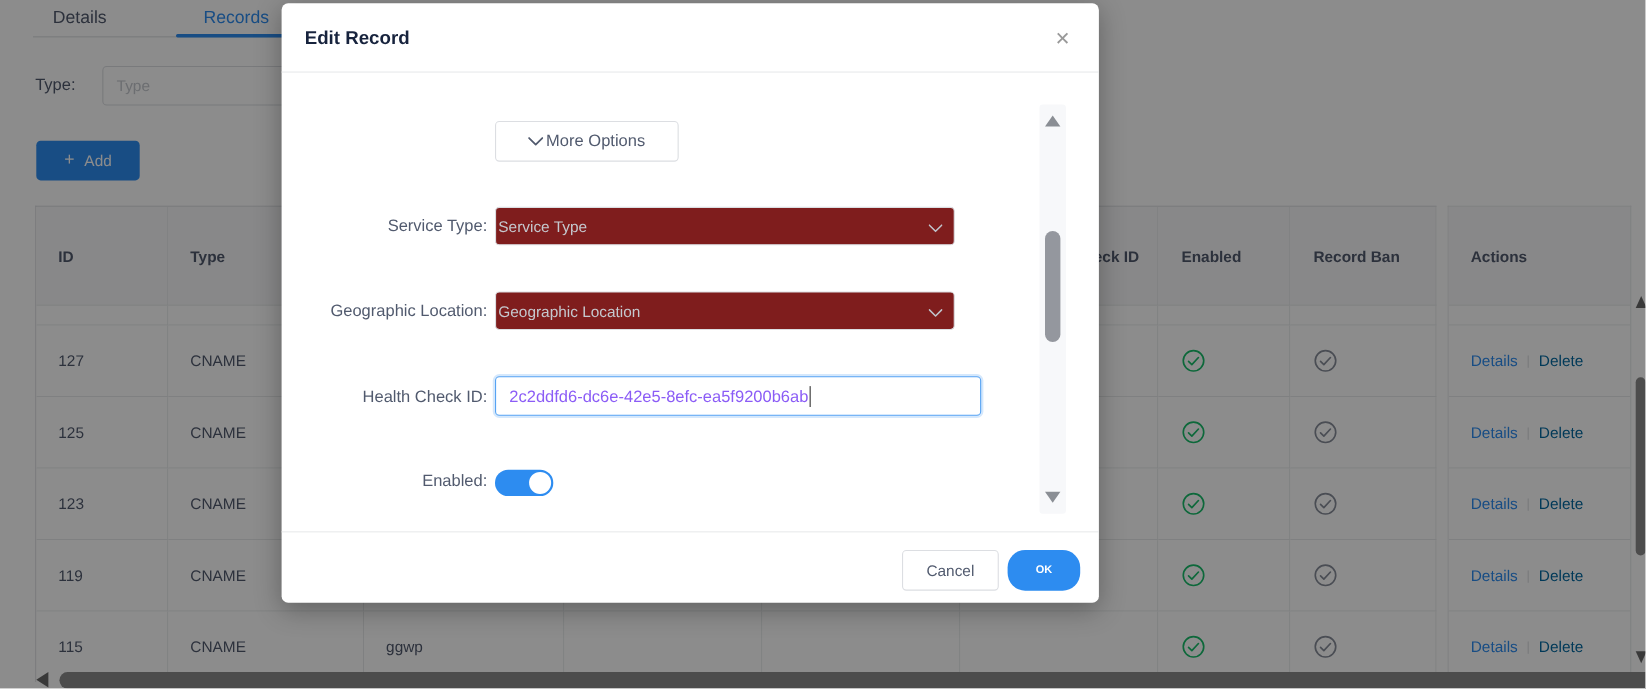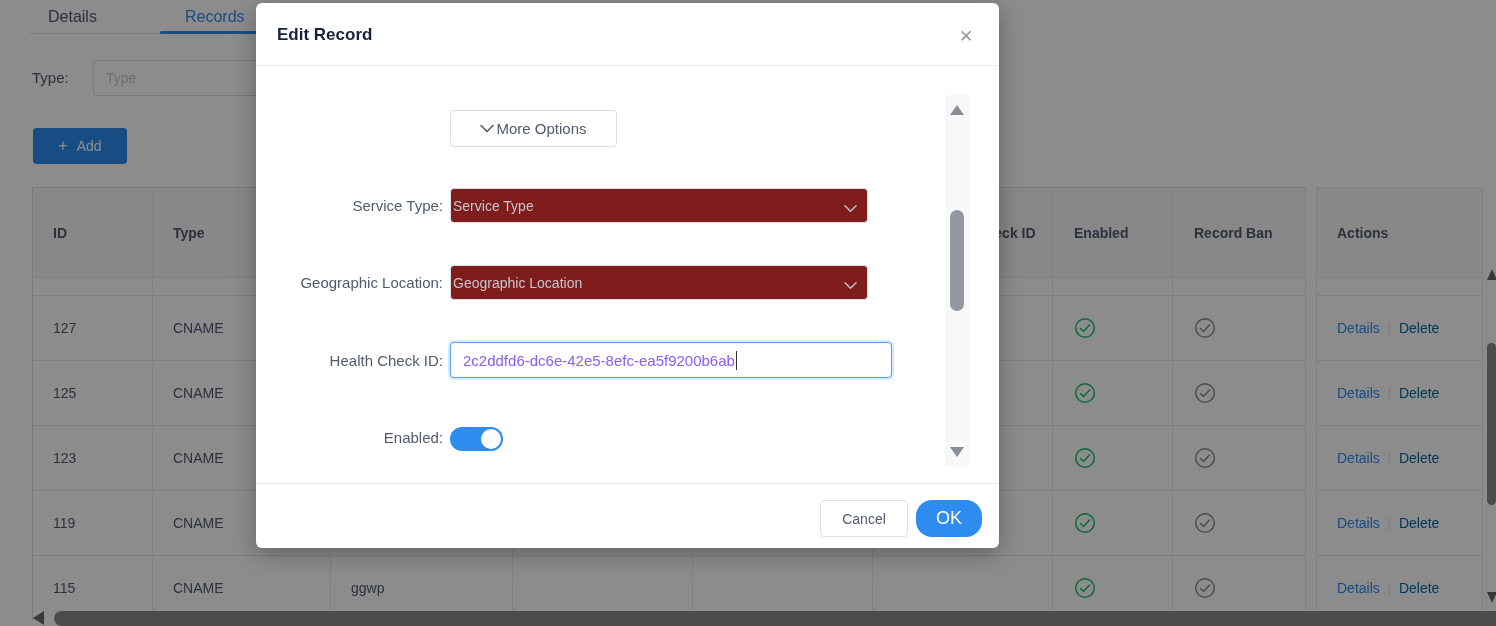--- a/index.html
+++ b/index.html
@@ -120,22 +120,22 @@
                    border-left:7px solid transparent; border-right:7px solid transparent;
                    border-top:10px solid #8a8e94; }
   #m-scroll-thumb { position:absolute; left:5px; top:115px; width:14px; height:101px;
                     background:#94979e; border-radius:7px; cursor:pointer; }
 
   #m-footer-line { position:absolute; left:0; right:0; top:480px; height:1px; background:#e8eaec; }
   #btn-cancel { position:absolute; left:564px; top:497px; width:88px; height:37px; background:#fff;
                 border:1px solid #dcdee2; border-radius:4px; font-size:14px; color:#515a6e;
                 display:flex; align-items:center; justify-content:center; cursor:pointer; }
   #btn-ok { position:absolute; left:660px; top:497px; width:66px; height:37px; background:#2d8cf0;
-            border:none; border-radius:16px; font-size:18px; color:#fff;
-            display:flex; align-items:center; justify-content:center; cursor:pointer; }
+            border:none; border-radius:16px; font-size:10px; color:#fff;
+            display:flex; align-items:center; justify-content:center; cursor:pointer;font-weight:bold; }
 </style>
 </head>
 <body>
 
 <div id="stage">
 
   <div class="tab" id="tab-details">Details</div>
   <div class="tab" id="tab-records">Records</div>
   <div class="abs" id="tabline-gray"></div>
   <div class="abs" id="tabline-blue"></div>

